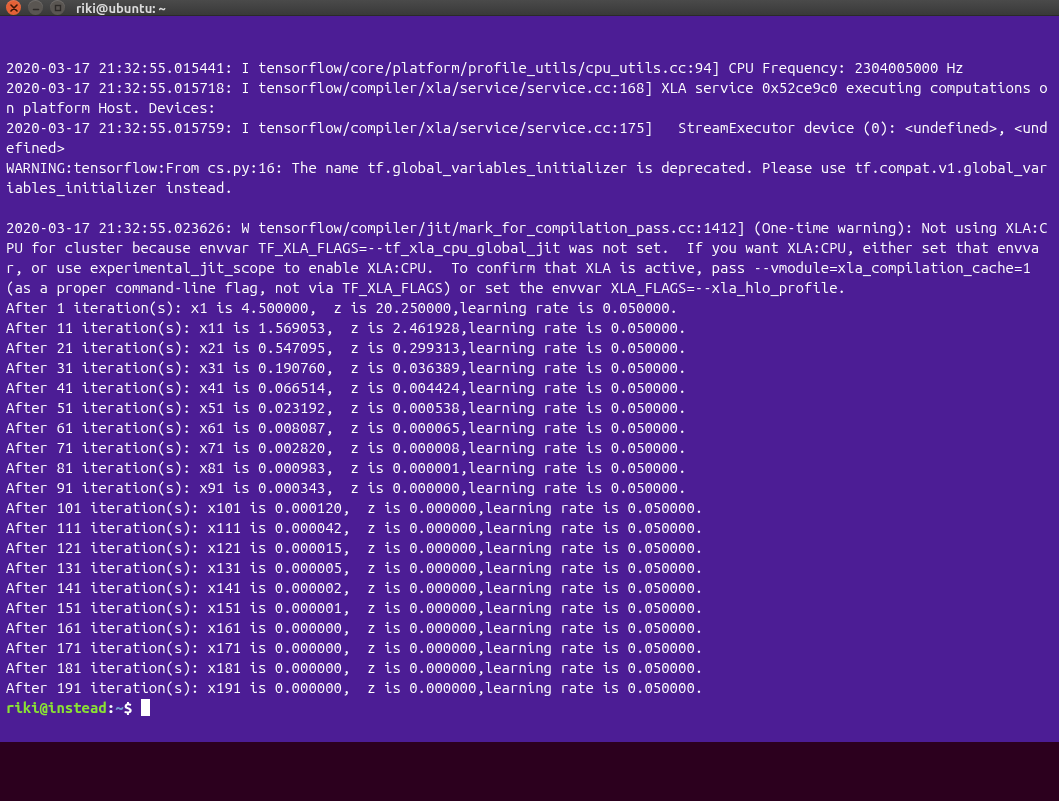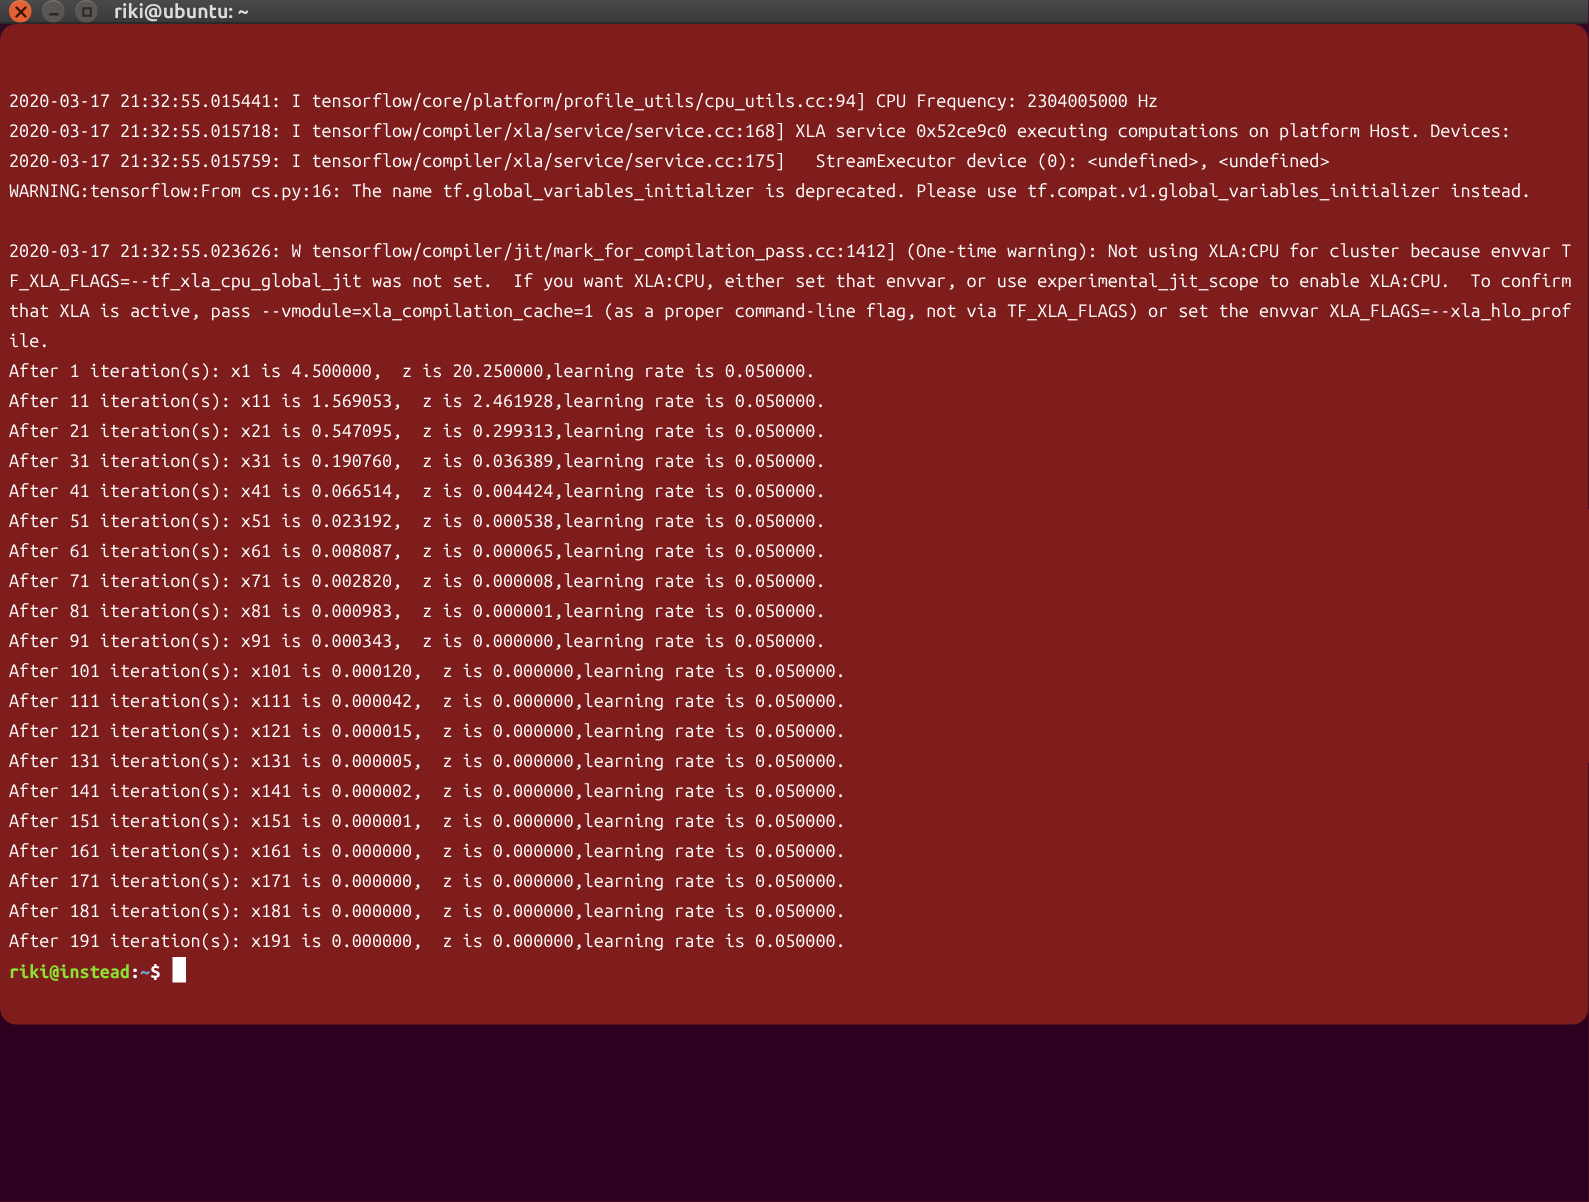--- a/index.html
+++ b/index.html
@@ -41,29 +41,28 @@
     font-size: 10px;
     line-height: 1;
     background: #5a5652;
     color: #35312d;
     box-shadow: inset 0 1px 0 rgba(255,255,255,0.15);
   }
   .win-close { background: #e46136; color: #4a1e0a; }
   .win-title { margin-left: 4px; }
   .terminal {
     flex: 1;
-    background: #7f1d1d;
+    background: #4c1d95;
     color: #ffffff;
-    font-size: 12px;
+    font-size: 15px;
     line-height: 20px;
     padding: 2px 6px 4px 6px;
     white-space: pre-wrap;
     word-break: break-all;
     letter-spacing: 0px;
-    border-radius: 11px;
   }
   .terminal pre {
     margin: 0;
     font-family: inherit;
     white-space: pre-wrap;
     word-break: break-all;
   }
   .prompt {
     display: inline;
   }

